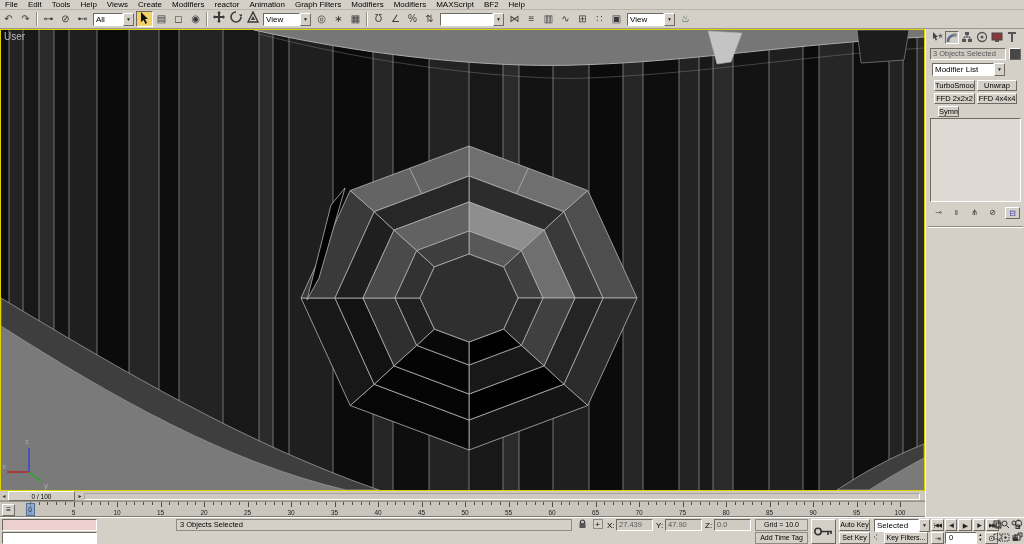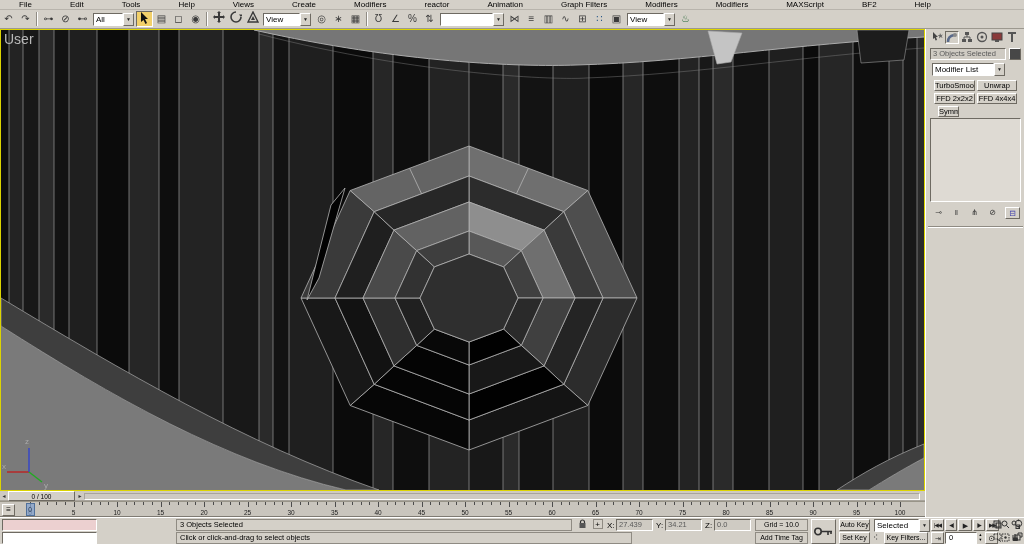--- a/index.html
+++ b/index.html
@@ -8,34 +8,34 @@
   .abs { position:absolute; }
 
   
   .raised { background:#d4d0c8; border:1px solid; border-color:#ffffff #6e6a62 #6e6a62 #ffffff; }
   .sunken { background:#d4d0c8; border:1px solid; border-color:#6e6a62 #ffffff #ffffff #6e6a62; }
   .sunkenw { background:#ffffff; border:1px solid; border-color:#6e6a62 #ffffff #ffffff #6e6a62; }
   .flatbox { border:1px solid #8f8b83; background:#d4d0c8; }
 
   
   #menubar { left:0; top:0; width:1024px; height:10px; background:#d4d0c8; border-bottom:1px solid #b8b4ac; display:flex; align-items:center; }
-  .menu-item { padding:0 19px; font-size:8px; line-height:10px; cursor:default; }
+  .menu-item { padding:0 5px; font-size:8px; line-height:10px; cursor:default; }
 
   
   #toolbar { left:0; top:10px; width:1024px; height:19px; background:#d4d0c8; border-bottom:1px solid #9c988f; display:flex; align-items:center; }
   .tbtn { width:17px; height:16px; line-height:15px; text-align:center; font-size:10px; color:#3a3a3a; flex:0 0 auto; }
   .tbtn.active { background:#f2d06a; border:1px solid; border-color:#6e6a62 #ffffff #ffffff #6e6a62; }
   .tsep { width:2px; height:14px; margin:0 2px; border-left:1px solid #8f8b83; border-right:1px solid #ffffff; flex:0 0 auto; }
   .combo { display:flex; height:13px; flex:0 0 auto; margin:0 2px; }
   .combo .cfield { background:#ffffff; border:1px solid; border-color:#6e6a62 #ffffff #ffffff #6e6a62; font-size:8px; line-height:11px; padding:0 2px; overflow:hidden; }
   .combo .carrow { width:11px; background:#d4d0c8; border:1px solid; border-color:#ffffff #6e6a62 #6e6a62 #ffffff; font-size:5px; line-height:11px; text-align:center; color:#222; }
 
   
   #viewport { left:0; top:29px; width:925px; height:462px; background:#1f1f1f; border:1px solid #dcd400; }
-  #vplabel { left:4px; top:31px; color:#b9b9b9; font-size:14px; z-index:5;text-align:right; }
+  #vplabel { left:4px; top:31px; color:#b9b9b9; font-size:10px; z-index:5;text-align:right; }
 
   
   #cmdpanel { left:925px; top:29px; width:99px; height:488px; background:#d4d0c8; border-left:1px solid #ffffff; }
   .ptab { position:absolute; width:14px; height:13px; text-align:center; }
   .pbtn { position:absolute; font-size:7.5px; text-align:center; overflow:hidden; line-height:9px; }
   #stacklist { left:4px; top:89px; width:91px; height:84px; background:#dedad3; border:1px solid; border-color:#6e6a62 #ffffff #ffffff #6e6a62; }
   .sicon { position:absolute; width:15px; height:12px; text-align:center; font-size:8px; line-height:11px; color:#333; }
   #pdivider { left:2px; top:197px; width:95px; height:0; border-top:1px solid #8f8b83; border-bottom:1px solid #ffffff; }
 
   
@@ -486,34 +486,33 @@
       <div class="ticklabel" style="left: 900px;">100</div>
     </div>
   <div id="framemarker" class="abs" style="left: 25.5px;">0</div>
 </div>
 
 <div id="statusbar" class="abs">
   <div class="sunken" style="position:absolute;left:2px;top:1px;width:95px;height:12px;background:#ecd0d0"></div>
   <div class="sunkenw" style="position:absolute;left:2px;top:14px;width:95px;height:12px"></div>
 
   <div class="flatbox srow-text" style="position:absolute;left:176px;top:1px;width:396px;height:12px">3 Objects Selected</div>
-  <div class="flatbox srow-text" style="position:absolute;left:176px;top:14px;width:456px;height:12px">Click or click-and-drag to select objects</div>
 
   <div class="sbtn" style="left:576px;top:1px;width:13px;height:12px">
     <svg width="9" height="10" viewBox="0 0 9 10">
         <path d="M2.5,4 V3 a2,2 0 0 1 4,0 V4" fill="none" stroke="#333" stroke-width="1.2"></path>
         <rect x="1.5" y="4" width="6" height="5" fill="#555"></rect>
       </svg>
   </div>
   <div class="sbtn" style="left:591px;top:1px;width:13px;height:12px"><span class="flatbox" style="display:inline-block;width:10px;height:10px;line-height:9px;font-size:8px">+</span></div>
 
   <span class="slabel abs" style="left:607px;top:3px">X:</span>
   <div class="sfield" style="position:absolute;left:616px;top:1px;width:37px;height:12px">27.439</div>
   <span class="slabel abs" style="left:656px;top:3px">Y:</span>
-  <div class="sfield" style="position:absolute;left:665px;top:1px;width:37px;height:12px">34.21</div>
+  <div class="sfield" style="position:absolute;left:665px;top:1px;width:37px;height:12px">47.90</div>
   <span class="slabel abs" style="left:705px;top:3px">Z:</span>
   <div class="sfield" style="position:absolute;left:714px;top:1px;width:37px;height:12px">0.0</div>
 
   <div class="flatbox sbtn" style="left:755px;top:1px;width:53px;height:12px;line-height:10px">Grid = 10.0</div>
   <div class="flatbox sbtn" style="left:755px;top:14px;width:53px;height:12px;line-height:10px">Add Time Tag</div>
 
   <div class="raised sbtn" style="left:811px;top:1px;width:25px;height:25px">
     <svg width="19" height="11" viewBox="0 0 19 11" style="margin-top:6px">
         <circle cx="4" cy="5.5" r="3.2" fill="none" stroke="#333" stroke-width="1.6"></circle>
         <path d="M7,5.5 H18 M14,5.5 V9 M17,5.5 V8" stroke="#333" stroke-width="1.6" fill="none"></path>

